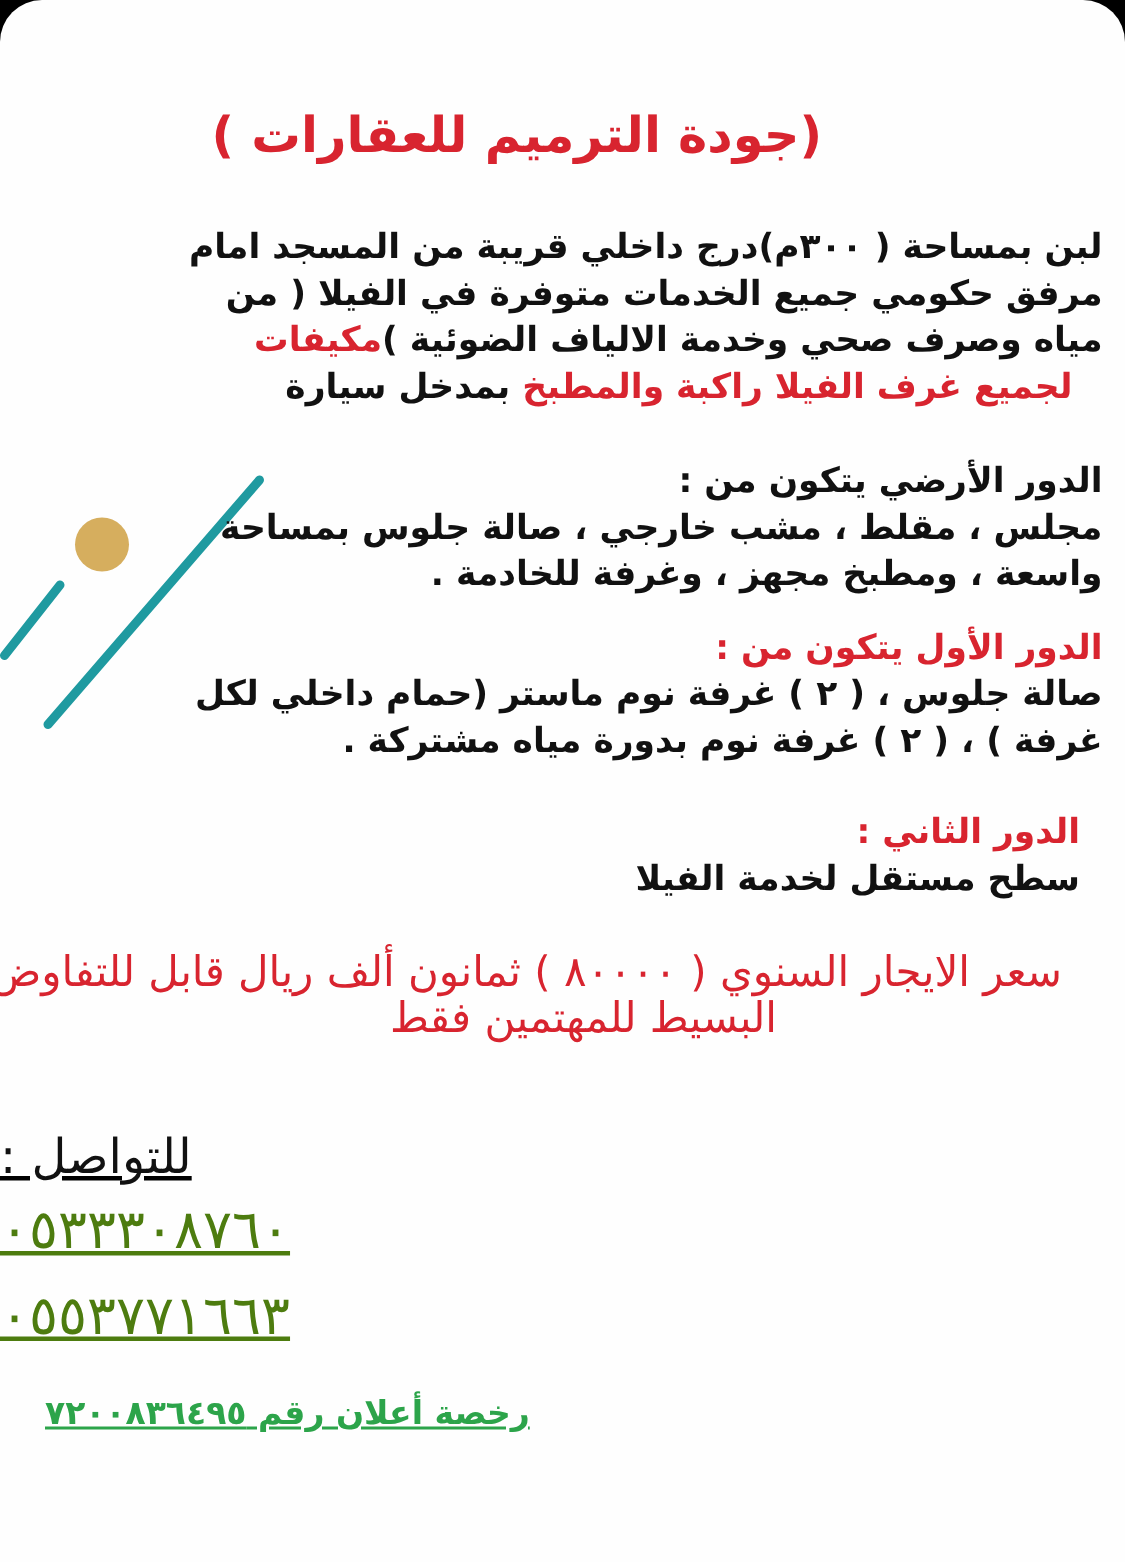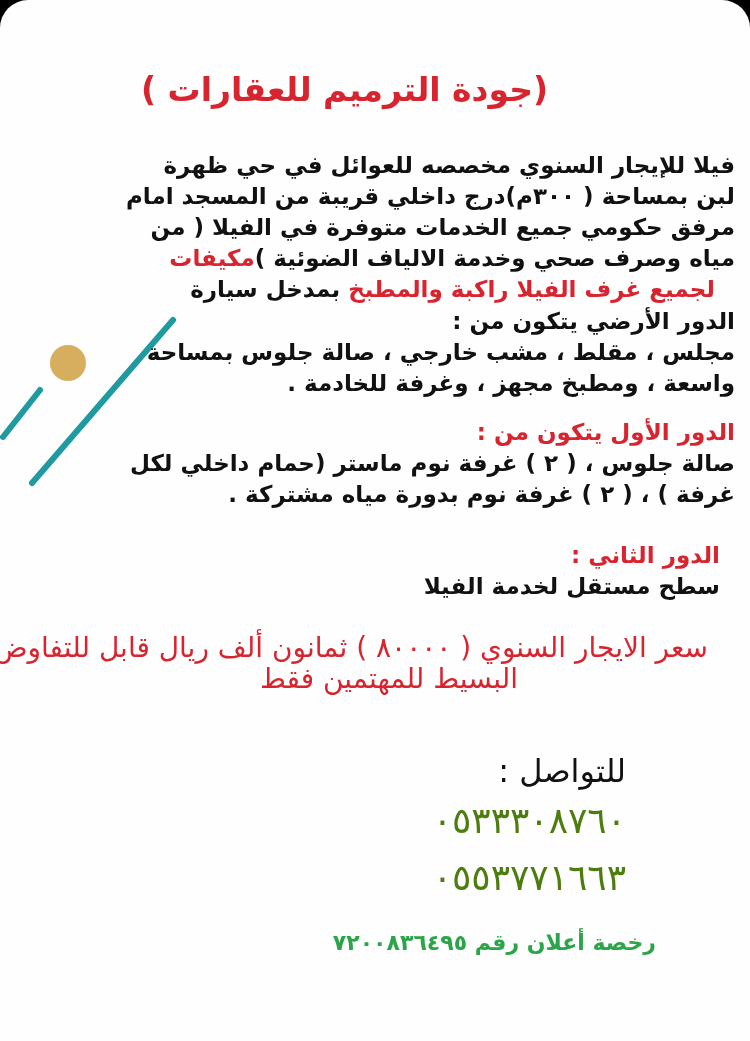--- a/index.html
+++ b/index.html
@@ -14,40 +14,39 @@
     }
     .deco { position: absolute; left: 0; top: 300px; width: 190px; height: 200px; }
     .title {
       position: absolute; top: 70px; left: 0; width: 689px; text-align: center;
       direction: rtl; color: #d8242f; font-size: 33px; font-weight: bold;
     }
     .block { position: absolute; direction: rtl; text-align: right; right: 15px; }
     .body-text { color: #111; font-size: 23px; font-weight: bold; line-height: 31px; }
     .red { color: #d8242f; }
     .line { display: block; white-space: nowrap; }
-    .center-block { position: absolute; left: 0; width: 626px; text-align: right; direction: rtl; }
+    .center-block { position: absolute; left: 0; width: 626px; text-align: left; direction: rtl; text-decoration: underline; }
     .contact-label { color: #111; font-size: 32px; font-weight: normal; }
     .phone { color: #4d7c0f; font-size: 36px; letter-spacing: 2px; }
     .license { color: #2ca44a; font-size: 22px; font-weight: bold; }
   </style>
 </head>
 <body>
 
 <div class="page">
 
   <svg class="deco" viewBox="0 0 190 200">
     <circle cx="68" cy="63" r="18" fill="#d6ae5e"></circle>
     <line x1="40" y1="90" x2="3" y2="137" stroke="#1f9aa0" stroke-width="6" stroke-linecap="round"></line>
     <line x1="173" y1="20" x2="32" y2="183" stroke="#1f9aa0" stroke-width="6" stroke-linecap="round"></line>
   </svg>
 
   <div class="title">(جودة الترميم للعقارات )</div>
 
   <div class="block body-text" style="top:150px;">
-    <span class="line">فيلا للإيجار السنوي مخصصه للعوائل في حي ظهرة</span>
     <span class="line">لبن بمساحة ( ٣٠٠م)درج داخلي قريبة من المسجد امام</span>
     <span class="line">مرفق حكومي جميع الخدمات متوفرة في الفيلا ( من</span>
     <span class="line"><span>مياه وصرف صحي وخدمة الالياف الضوئية )</span><span class="red">مكيفات</span></span>
     <span class="line" style="padding-right:20px;"><span class="red">لجميع غرف الفيلا راكبة والمطبخ</span><span> بمدخل سيارة</span></span>
   </div>
 
   <div class="block body-text" style="top:306px;">
     <span class="line">الدور الأرضي يتكون من :</span>
     <span class="line">مجلس ، مقلط ، مشب خارجي ، صالة جلوس بمساحة</span>
     <span class="line">واسعة ، ومطبخ مجهز ، وغرفة للخادمة .</span>

